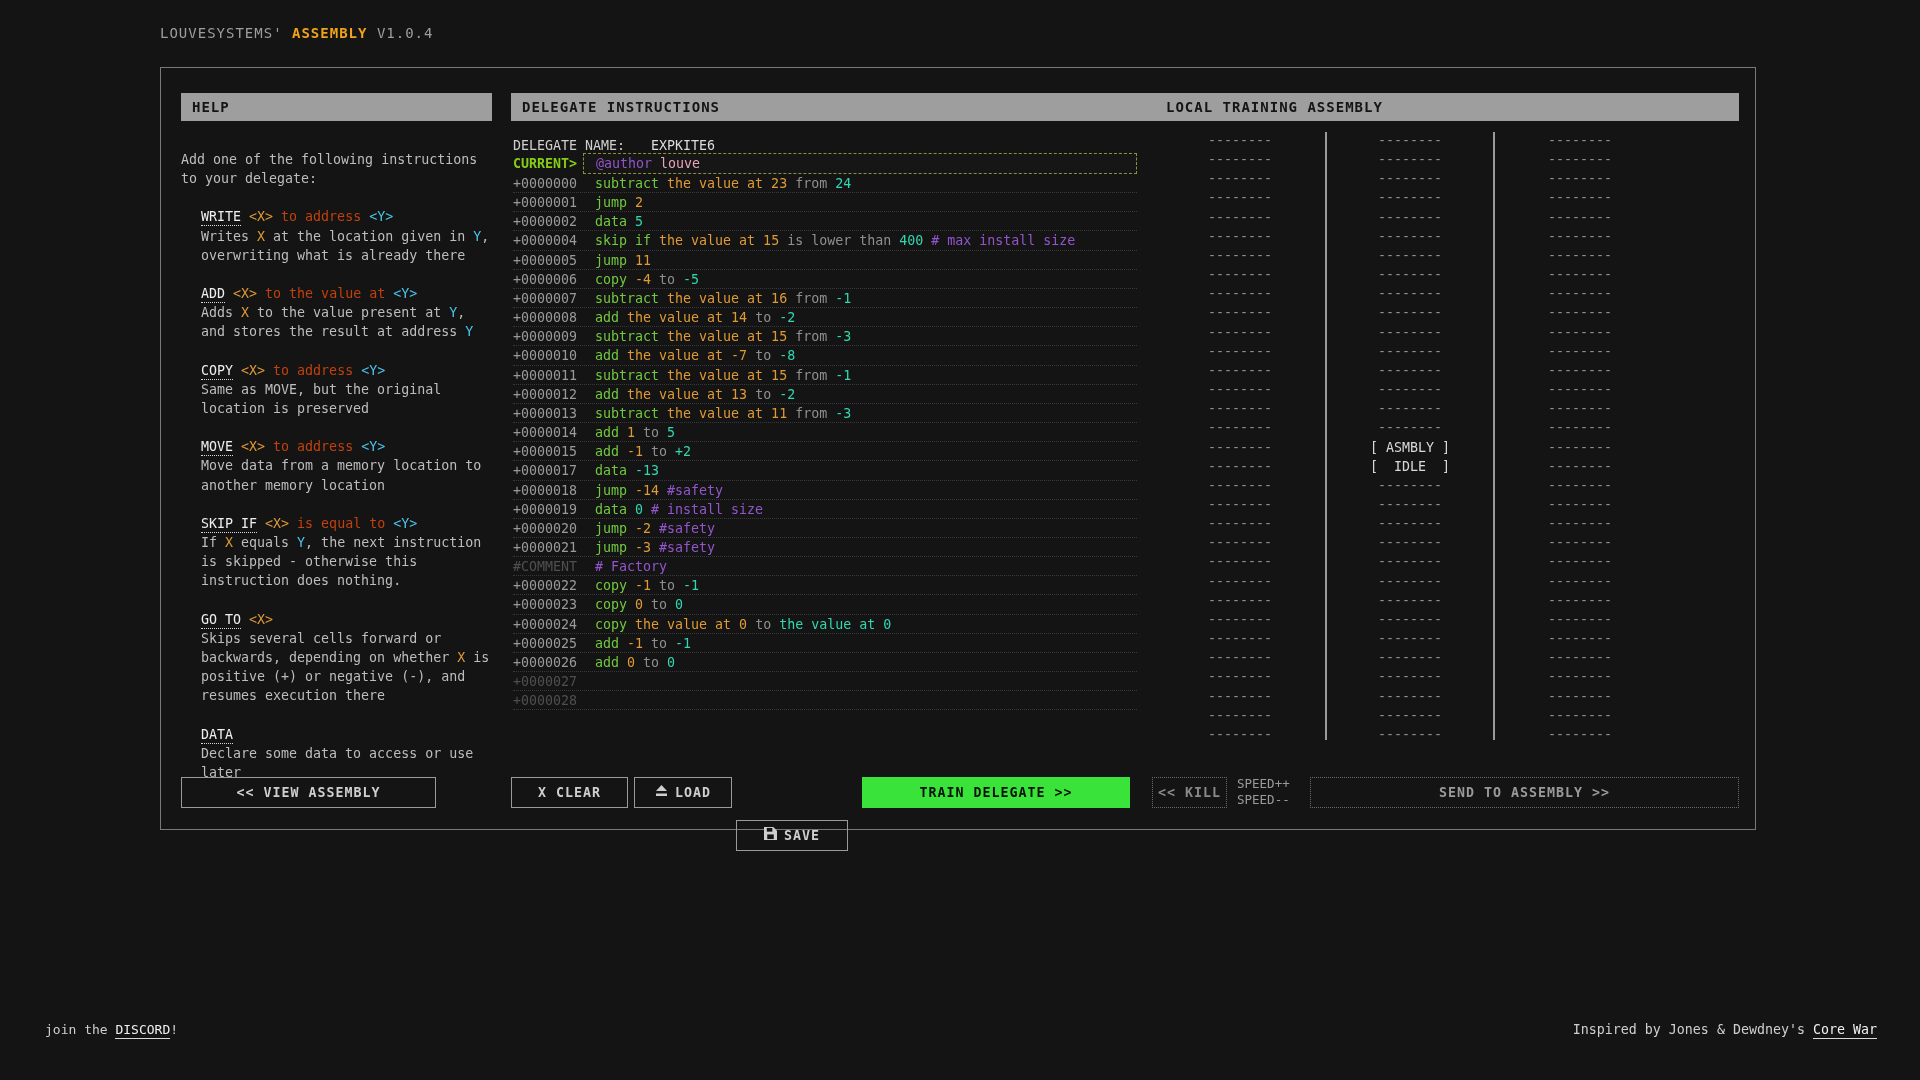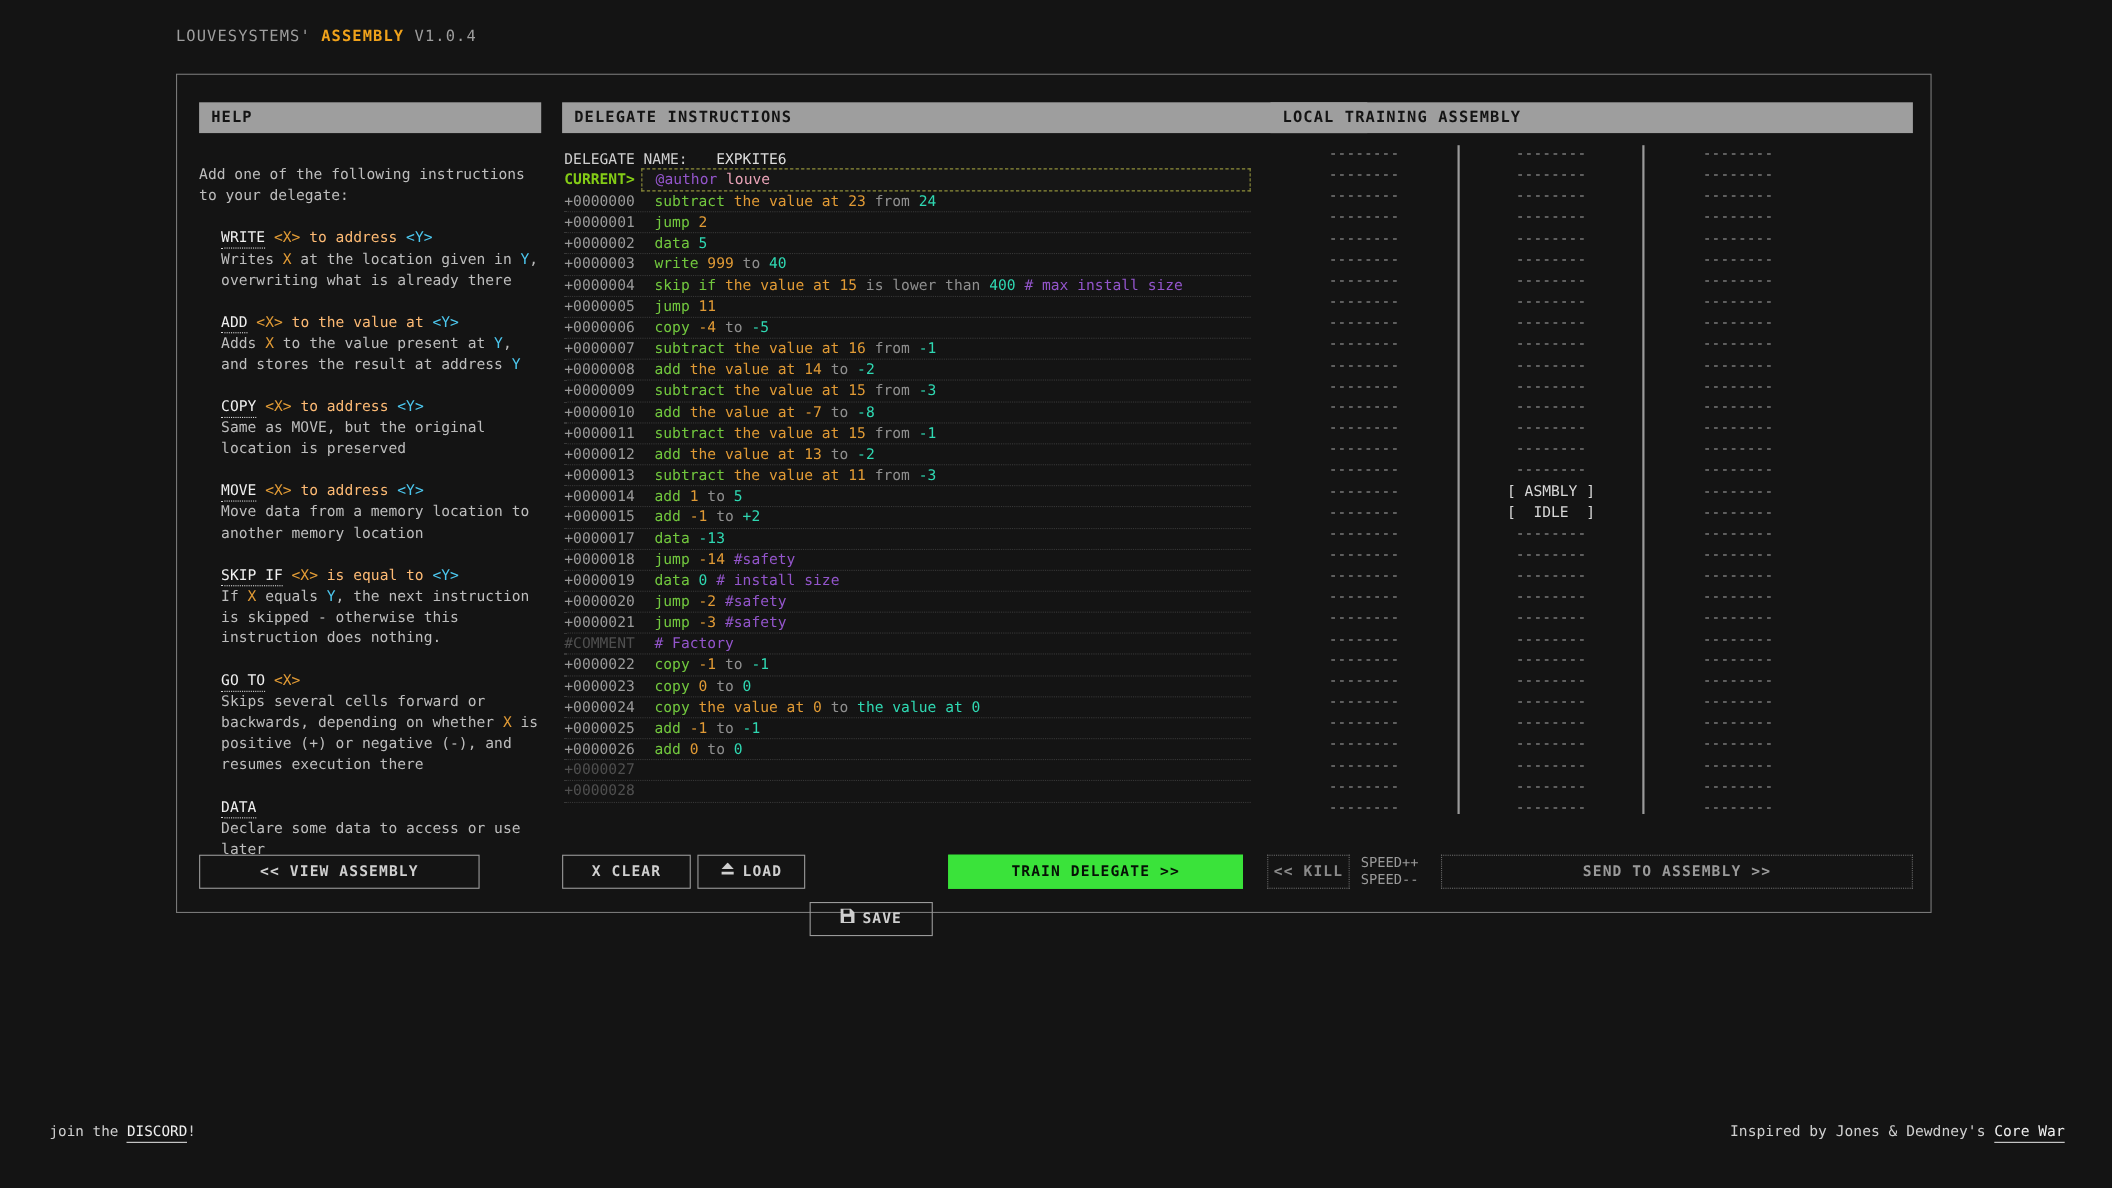--- a/index.html
+++ b/index.html
@@ -32,21 +32,21 @@
   .help-intro-line { white-space:pre; }
   .help-entry { margin-top:19px; padding-left:20px; white-space:pre; }
   .help-heading { }
   
   .sg-g  { color:#72c83e; }
   .sg-o  { color:#e09a35; }
   .sg-t  { color:#2fd8b2; }
   .sg-x  { color:#8f8f8f; }
   .sg-p  { color:#9355cb; }
   .sg-pk { color:#e9a3b7; }
-  .sg-w  { color:#fdba74; }
+  .sg-w  { color:#c2410c; }
   .sg-c  { color:#4cc7ee; }
   .sg-b  { color:#bdbdbd; }
   .sg-u  { color:#efefef; border-bottom:1px dotted #d8d8d8; padding-bottom:1px; }
 
   
   #deleg-name-row { left:513px; top:136px; width:623px; height:19px; line-height:19px; color:#cfcfcf; }
   #deleg-name-row .val { margin-left:26px; color:#dcdcdc; }
   #current-row { left:513px; top:152px; width:624px; height:22px; display:flex; align-items:center; }
   #current-label { width:70px; color:#84cc16; font-weight:bold; }
   #current-input {
@@ -127,21 +127,20 @@
   <span>DELEGATE NAME:</span><span class="val">EXPKITE6</span>
 </div>
 <div id="current-row" class="abs">
   <span id="current-label">CURRENT&gt;</span>
   <div id="current-input"><span class="sg-p">@author</span><span class="sg-pk"> louve</span></div>
 </div>
 <div id="code-rows" class="abs">
     <div class="code-row"><span class="lineno">+0000000</span><span><span class="sg-g">subtract</span><span class="sg-o"> the value at 23</span><span class="sg-x"> from</span><span class="sg-t"> 24</span></span></div>
     <div class="code-row"><span class="lineno">+0000001</span><span><span class="sg-g">jump</span><span class="sg-o"> 2</span></span></div>
     <div class="code-row"><span class="lineno">+0000002</span><span><span class="sg-g">data</span><span class="sg-t"> 5</span></span></div>
-    <div class="code-row"><span class="lineno">+0000003</span><span><span class="sg-g">write</span><span class="sg-o"> 999</span><span class="sg-x"> to</span><span class="sg-t"> 40</span></span></div>
     <div class="code-row"><span class="lineno">+0000004</span><span><span class="sg-g">skip if</span><span class="sg-o"> the value at 15</span><span class="sg-x"> is lower than</span><span class="sg-t"> 400</span><span class="sg-p"> # max install size</span></span></div>
     <div class="code-row"><span class="lineno">+0000005</span><span><span class="sg-g">jump</span><span class="sg-o"> 11</span></span></div>
     <div class="code-row"><span class="lineno">+0000006</span><span><span class="sg-g">copy</span><span class="sg-o"> -4</span><span class="sg-x"> to</span><span class="sg-t"> -5</span></span></div>
     <div class="code-row"><span class="lineno">+0000007</span><span><span class="sg-g">subtract</span><span class="sg-o"> the value at 16</span><span class="sg-x"> from</span><span class="sg-t"> -1</span></span></div>
     <div class="code-row"><span class="lineno">+0000008</span><span><span class="sg-g">add</span><span class="sg-o"> the value at 14</span><span class="sg-x"> to</span><span class="sg-t"> -2</span></span></div>
     <div class="code-row"><span class="lineno">+0000009</span><span><span class="sg-g">subtract</span><span class="sg-o"> the value at 15</span><span class="sg-x"> from</span><span class="sg-t"> -3</span></span></div>
     <div class="code-row"><span class="lineno">+0000010</span><span><span class="sg-g">add</span><span class="sg-o"> the value at -7</span><span class="sg-x"> to</span><span class="sg-t"> -8</span></span></div>
     <div class="code-row"><span class="lineno">+0000011</span><span><span class="sg-g">subtract</span><span class="sg-o"> the value at 15</span><span class="sg-x"> from</span><span class="sg-t"> -1</span></span></div>
     <div class="code-row"><span class="lineno">+0000012</span><span><span class="sg-g">add</span><span class="sg-o"> the value at 13</span><span class="sg-x"> to</span><span class="sg-t"> -2</span></span></div>
     <div class="code-row"><span class="lineno">+0000013</span><span><span class="sg-g">subtract</span><span class="sg-o"> the value at 11</span><span class="sg-x"> from</span><span class="sg-t"> -3</span></span></div>

